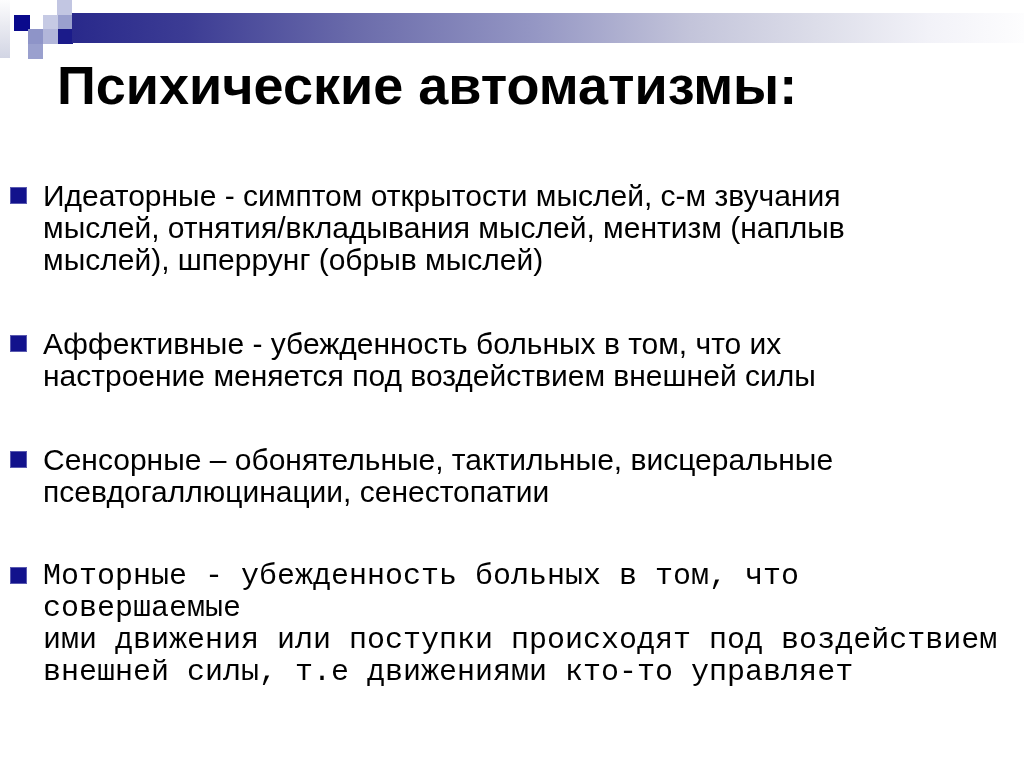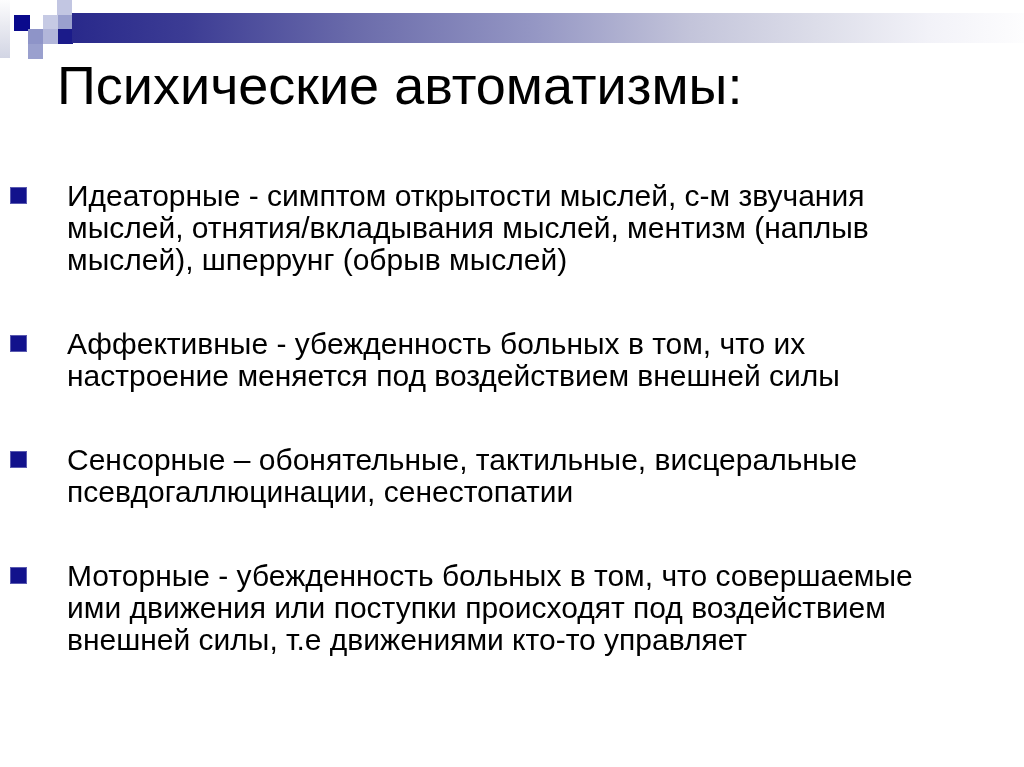--- a/index.html
+++ b/index.html
@@ -39,39 +39,38 @@
   .sq-b2 { left: 28px; top: 29px; background: #8e94c8; }
   .sq-c2 { left: 43px; top: 29px; background: #b2b6da; }
   .sq-d2 { left: 58px; top: 29px; background: #1b1b8a; }
   .sq-b3 { left: 28px; top: 44px; background: #9aa0ce; }
 
   
   .page-title {
     margin: 58px 30px 0 57px;
     font-size: 54px;
     line-height: 54px;
-    font-weight: 400;
+    font-weight: 700;
     letter-spacing: 0px;
     color: #000000;
     white-space: nowrap;
   }
 
   
   .bullet-list {
     margin-top: 68px;
     padding-left: 10px;
     padding-right: 20px;
   }
   .bullet-item {
     display: flex;
     align-items: flex-start;
     margin-bottom: 52px;
-    gap: 24px;
   }
-  .bullet-item:last-child { margin-bottom: 14px; }
+  .bullet-item:last-child { margin-bottom: 14px; font-family: Liberation Mono, monospace; }
   .bullet-square {
     flex: none;
     width: 17px;
     height: 17px;
     margin-top: 7px;
     background: #12128c;
     outline: 1px solid #5a5ab0;
     outline-offset: -1px;
   }
   .bullet-text {

